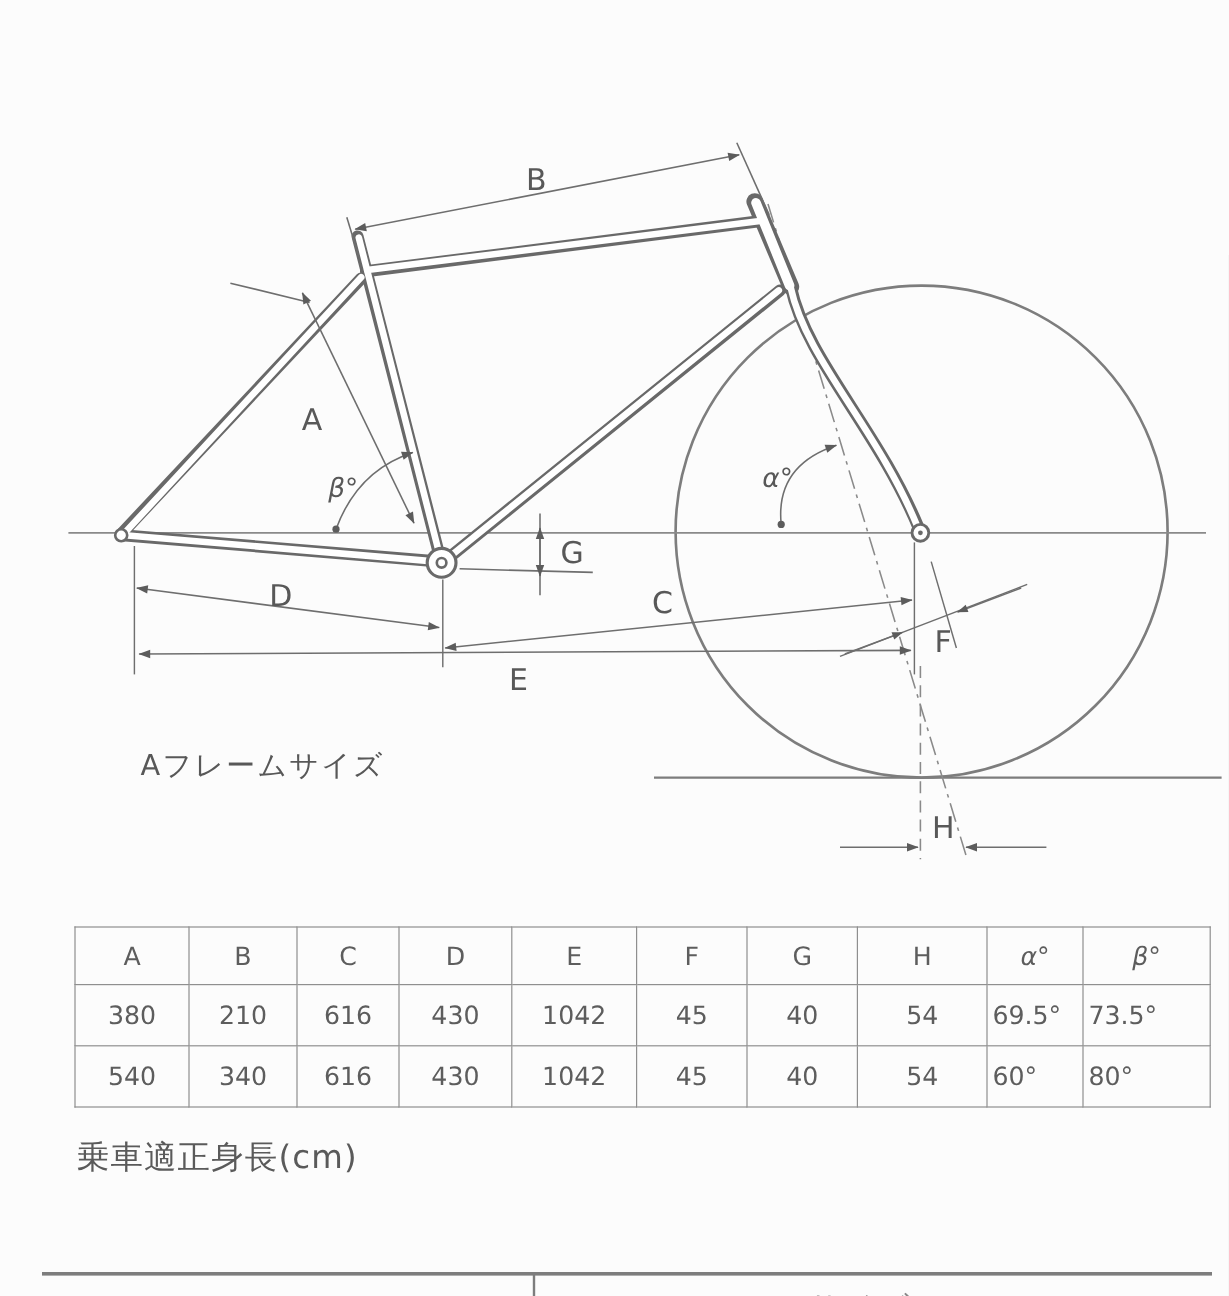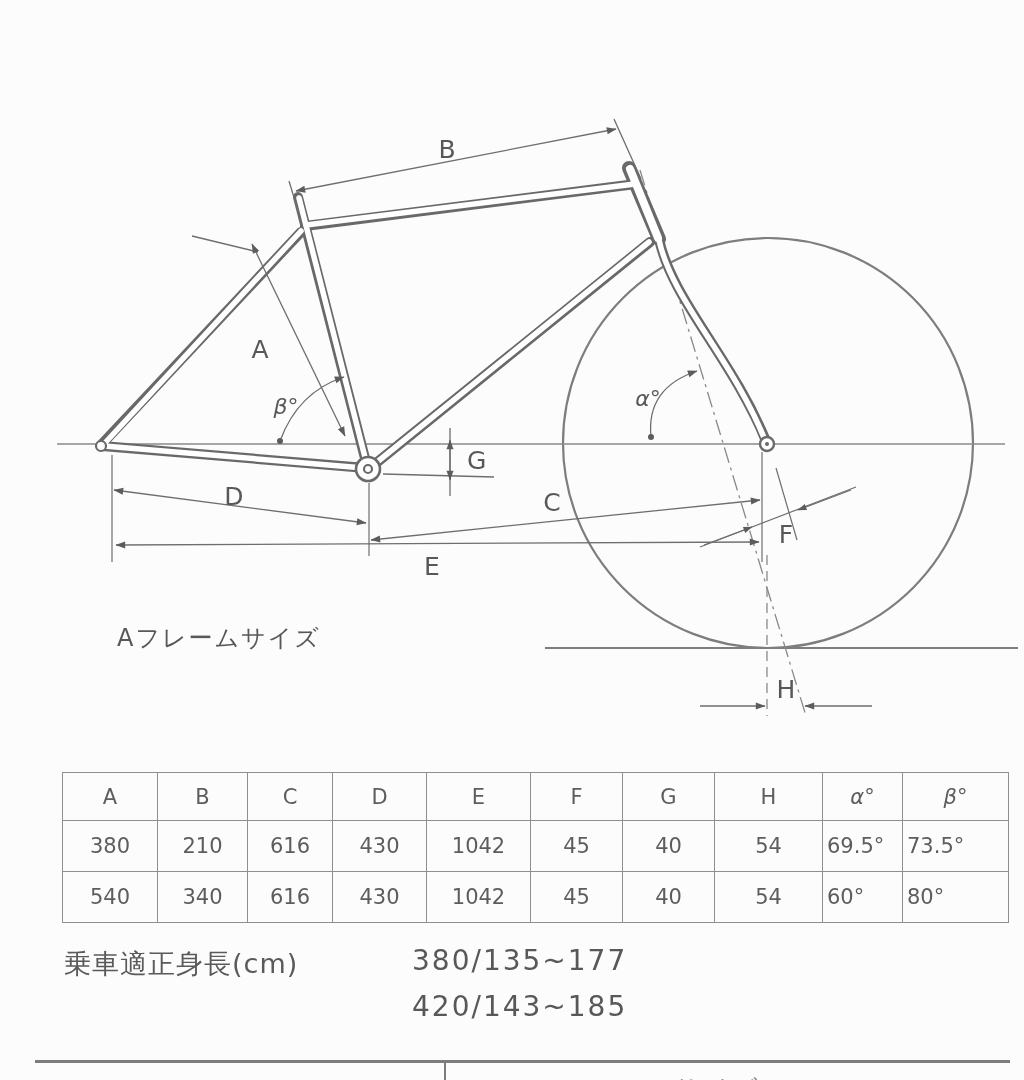--- a/index.html
+++ b/index.html
@@ -199,20 +199,18 @@
       <td>45</td>
       <td>40</td>
       <td>54</td>
       <td class="angle">60°</td>
       <td class="angle">80°</td>
     </tr>
   </tbody>
     </table>
 
   <div class="rider-label">乗車適正身長(cm)</div>
-  <div class="rider-v1">380/135~177</div>
-  <div class="rider-v2">420/143~185</div>
 
   <div class="frag-line"></div>
   <div class="frag-vline"></div>
   <div class="frag-text">フレームサイズ</div>
 
 </div>
 
 </body></html>

